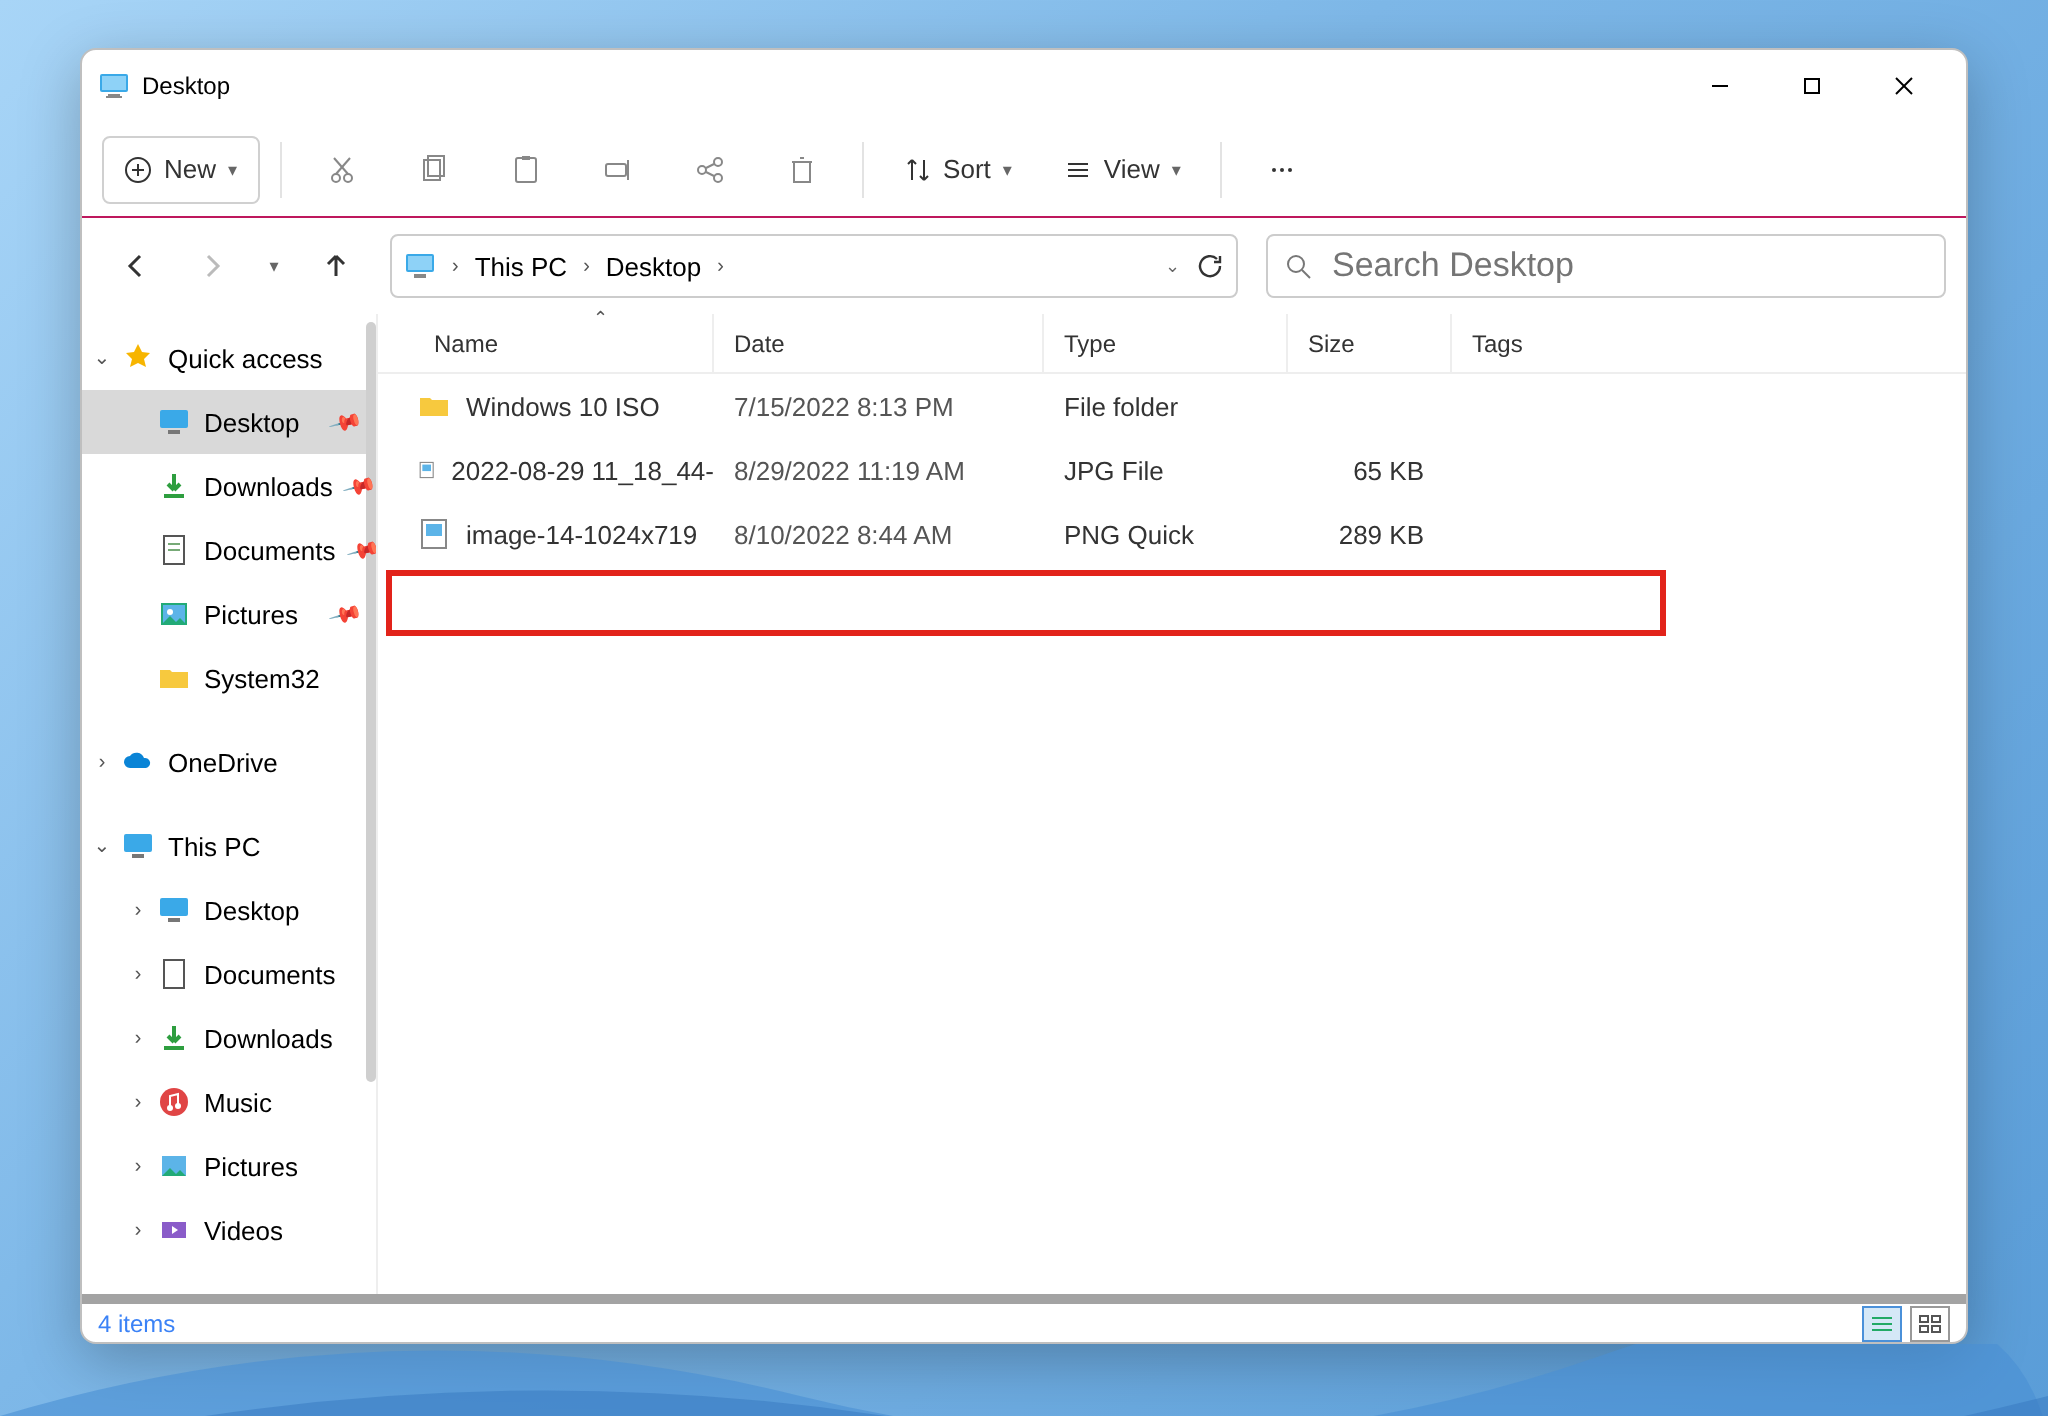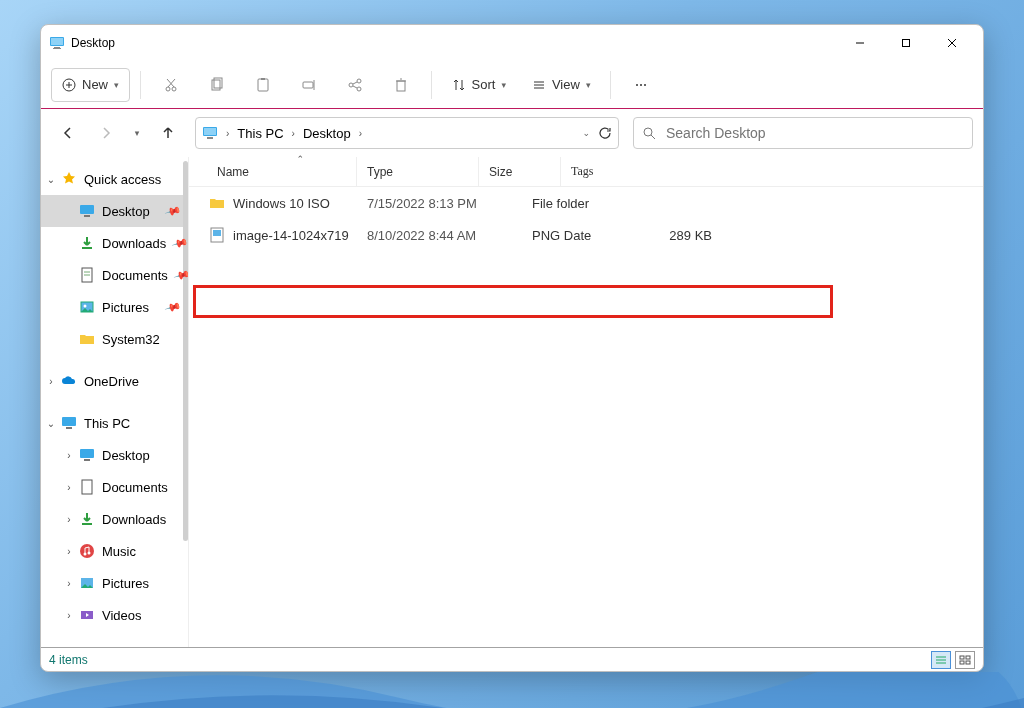--- a/index.html
+++ b/index.html
@@ -17,47 +17,47 @@
   .divider { width:1px; height:28px; background:#e3e3e3; margin:0 4px; }
   .chev { font-size:9px; color:#666; }
   .navrow { height:48px; display:flex; align-items:center; padding:0 10px; gap:4px; }
   .navbtn { width:34px; height:34px; display:flex; align-items:center; justify-content:center; color:#5a5a5a; border-radius:4px; }
   .addrbar { flex:1; height:32px; border:1px solid #ccc; border-radius:4px; display:flex; align-items:center; padding:0 6px; margin-left:6px; }
   .addrbar .crumb { font-size:13px; padding:2px 4px; color:#000; }
   .addrbar .sep { font-size:10px; color:#555; padding:0 4px; }
   .addrbar .mon { width:16px; height:16px; margin-right:4px; }
   .addr-right { margin-left:auto; display:flex; align-items:center; gap:8px; color:#555; }
   .searchbox { width:340px; height:32px; border:1px solid #ccc; border-radius:4px; display:flex; align-items:center; padding:0 8px; gap:8px; margin-left:10px; }
-  .searchbox input { border:none; outline:none; font-size:14px; flex:1; background:transparent; }
+  .searchbox input { border:none; outline:none; font-size:17px; flex:1; background:transparent; }
   .body { flex:1; display:flex; min-height:0; }
   .sidebar { width:148px; border-right:1px solid #eee; padding:6px 0; overflow:hidden; position:relative; }
   .sidebar .scrollthumb { position:absolute; right:0; top:4px; width:5px; height:380px; background:#cfcfcf; border-radius:3px; }
   .sb-item { height:32px; display:flex; align-items:center; padding-left:20px; gap:7px; font-size:13px; color:#000; }
   .sb-item.indent { padding-left:38px; }
   .sb-item.active { background:#d9d9d9; }
   .sb-exp { width:12px; text-align:center; position:absolute; left:4px; font-size:10px; color:#555; }
   .sb-item .icon { width:16px; height:16px; display:flex; align-items:center; justify-content:center; }
   .pin { margin-left:auto; margin-right:8px; color:#888; font-size:11px; transform:rotate(30deg); }
   .content { flex:1; display:flex; flex-direction:column; }
   .cols { height:30px; display:flex; align-items:center; border-bottom:1px solid #eee; padding-left:18px; font-size:12px; color:#333; }
   .cols > div { border-right:1px solid #eee; height:100%; display:flex; align-items:center; padding-left:10px; }
   .c-name { width:150px; position:relative; }
   .c-name .sortind { position:absolute; top:-3px; right:52px; font-size:9px; color:#555; }
   .c-date { width:165px; }
   .c-type { width:122px; }
   .c-size { width:82px; justify-content:flex-start; }
-  .c-tags { width:86px; border-right:none !important;font-family:Liberation Serif, serif; }
+  .c-tags { width:86px; border-right:none !important; }
   .filelist { flex:1; position:relative; }
   .frow { height:32px; display:flex; align-items:center; padding-left:18px; font-size:13px; color:#333; }
   .fname { width:150px; display:flex; align-items:center; gap:8px; padding-left:2px; overflow:hidden; white-space:nowrap; }
   .fdate { width:165px; color:#555; padding-left:10px; }
   .ftype { width:122px; color:#333; padding-left:10px; }
   .fsize { width:82px; text-align:right; padding-right:14px; color:#333; }
   .highlight-box { position:absolute; border:3px solid #e2231a; pointer-events:none; left:4px; top:98px; width:640px; height:33px; }
-  .statusbar { height:24px; border-top:1px solid #a3a3a3; display:flex; align-items:center; padding:0 8px; font-size:12px; color:#0f766e; }
+  .statusbar { height:24px; border-top:5px solid #a3a3a3; display:flex; align-items:center; padding:0 8px; font-size:12px; color:#3b82f6; }
   .viewbtns { margin-left:auto; display:flex; gap:4px; }
   .viewbtn { width:20px; height:18px; border:1px solid #999; display:flex; align-items:center; justify-content:center; font-size:10px; }
   .viewbtn.active { background:#d5e8f7; border-color:#4a90d9; }
   svg { display:block; }
   .desktop-bottom { position:absolute; bottom:0; left:0; width:100%; height:36px; overflow:hidden; }
 </style>
 </head>
 <body>
 
 <div class="window">
@@ -365,20 +365,21 @@
         <span>Videos</span>
       </div>
     </div>
 
     <div class="content">
       <div class="cols">
         <div class="c-name">
             <span>Name</span>
             <span class="sortind">⌃</span>
           </div>
+        <div class="c-date">Date</div>
         <div class="c-type">Type</div>
         <div class="c-size">Size</div>
         <div class="c-tags">Tags</div>
       </div>
       <div class="filelist">
         <div class="frow">
           <div class="fname">
               <svg width="16" height="16" viewBox="0 0 16 16">
                 <path d="M1 4h5l1 1h8v8H1z" fill="#f7c93e"></path>
               </svg>
@@ -387,24 +388,36 @@
           <div class="fdate">7/15/2022 8:13 PM</div>
           <div class="ftype">File folder</div>
           <div class="fsize"></div>
         </div>
         <div class="frow">
           <div class="fname">
               <svg width="16" height="16" viewBox="0 0 16 16">
                 <rect x="2" y="1" width="12" height="14" fill="#fff" stroke="#888"></rect>
                 <rect x="4" y="3" width="8" height="6" fill="#5cb4e8"></rect>
               </svg>
+              <span>2022-08-29 11_18_44-</span>
+            </div>
+          <div class="fdate">8/29/2022 11:19 AM</div>
+          <div class="ftype">JPG File</div>
+          <div class="fsize">65 KB</div>
+        </div>
+        <div class="frow">
+          <div class="fname">
+              <svg width="16" height="16" viewBox="0 0 16 16">
+                <rect x="2" y="1" width="12" height="14" fill="#fff" stroke="#888"></rect>
+                <rect x="4" y="3" width="8" height="6" fill="#5cb4e8"></rect>
+              </svg>
               <span>image-14-1024x719</span>
             </div>
           <div class="fdate">8/10/2022 8:44 AM</div>
-          <div class="ftype">PNG Date</div>
+          <div class="ftype">PNG Quick</div>
           <div class="fsize">289 KB</div>
         </div>
         <div class="highlight-box"></div>
       </div>
     </div>
   </div>
 
   <div class="statusbar">
     <span>4 items</span>
     <div class="viewbtns">

